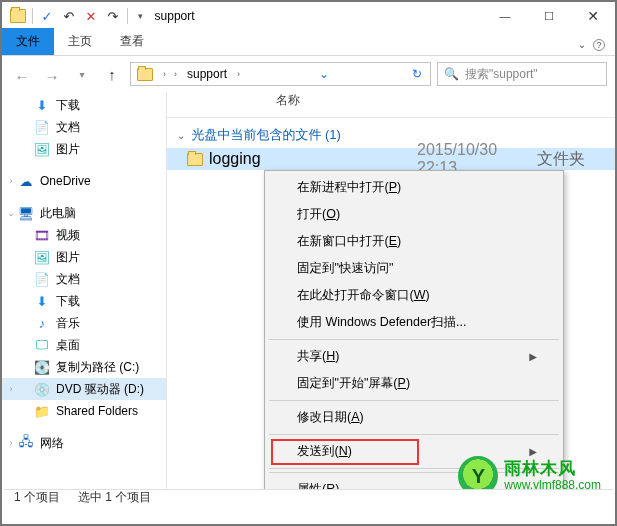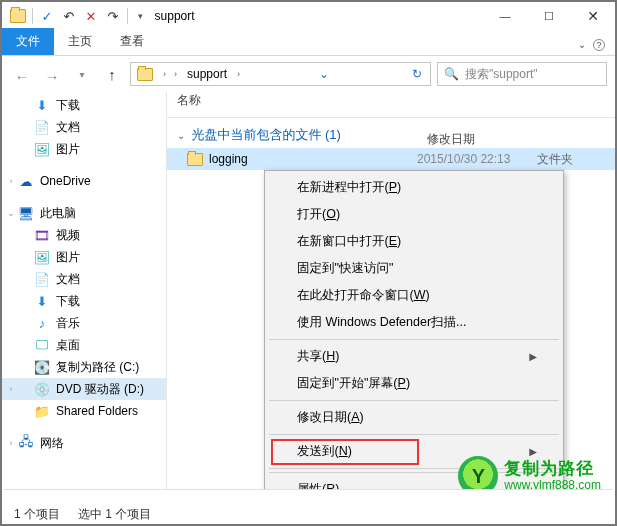--- a/index.html
+++ b/index.html
@@ -14,21 +14,21 @@
 .qa-sep { width: 1px; height: 16px; background: #ccc; }
 .qa-chev { color: #555; font-size: 9px; padding: 0 4px; }
 .titlebar .title-text { margin-left: 8px; font-size: 12px; color: #000; }
 .win-controls { margin-left: auto; display: flex; }
 .win-btn { width: 44px; height: 28px; display: flex; align-items: center; justify-content: center; font-size: 11px; color: #333; }
 .win-btn.close { font-size: 14px; }
 
 
 .ribbon { height: 26px; display: flex; align-items: flex-end; border-bottom: 1px solid #d9d9d9; }
 .ribbon-tab { padding: 5px 14px; font-size: 12px; color: #333; }
-.ribbon-tab.file { background: #1e88e5; color: #ffffff; }
+.ribbon-tab.file { background: #1e88e5; color: #000000; }
 .ribbon .expander { margin-left: auto; padding: 4px 10px; color: #555; font-size: 10px; }
 
 
 .addr-row { height: 36px; display: flex; align-items: center; gap: 6px; padding: 4px 8px; }
 .nav-arrow { width: 24px; height: 24px; display: flex; align-items: center; justify-content: center; font-size: 15px; color: #8a8a8a; border-radius: 2px; }
 .nav-arrow.active { color: #333; }
 .addr-box { flex: 1; height: 24px; border: 1px solid #c4c4c4; display: flex; align-items: center; font-size: 12px; }
 .addr-seg { padding: 0 6px; display: flex; align-items: center; gap: 4px; height: 100%; }
 .addr-chev { color: #555; font-size: 9px; padding: 0 4px; }
 .addr-icon { width: 16px; height: 13px; background: #ffe08a; border: 1px solid #c9a227; border-radius: 1px; position: relative; }
@@ -56,47 +56,47 @@
 .ico-music { color: #1e88e5; }
 .ico-desktop { color: #0ea5a5; }
 .ico-disk { color: #6b6b6b; }
 .ico-dvd { color: #6b6b6b; }
 .ico-shared { color: #3b7c57; }
 .ico-net { color: #0b61b8; }
 .nav-expander { color: #999; font-size: 9px; width: 10px; text-align: center; position: absolute; left: 4px; }
 
 
 .content { flex: 1; display: flex; flex-direction: column; }
-.col-headers { height: 26px; border-bottom: 1px solid #e6e6e6; display: flex; font-size: 12px; color: #444; }
+.col-headers { height: 26px; border-bottom: 1px solid #e6e6e6; display: flex; align-items: center; font-size: 12px; color: #444; flex-direction: column; }
 .col-headers .col { padding: 0 10px; }
 .col.name { width: 250px; }
 .col.date { width: 120px; margin-top: 39px; }
 .col.type { flex: 1; }
 
 .group-header { padding: 8px 8px 4px 10px; font-size: 13px; color: #0b61b8; display: flex; align-items: center; gap: 6px; }
 .group-caret { font-size: 10px; color: #666; }
 
-.file-row { display: flex; align-items: center; font-size: 12px; height: 22px; padding-left: 20px; color: #555; }
+.file-row { display: flex; align-items: center; font-size: 16px; height: 22px; padding-left: 20px; color: #555; }
 .file-row.selected { background: #cde8ff; }
 .file-row .fname { width: 230px; display: flex; align-items: center; gap: 6px; color: #000; }
 .file-row .fdate { width: 120px; color: #888; }
 .file-row .ftype { color: #666; }
 .folder-small { width: 16px; height: 13px; background: #ffe08a; border: 1px solid #c9a227; border-radius: 1px; position: relative; }
 .folder-small::before { content: ""; position: absolute; top: -3px; left: 0; width: 6px; height: 3px; background: #ffe08a; border: 1px solid #c9a227; border-bottom: none; }
 
 
 .context-menu { position: absolute; left: 262px; top: 168px; width: 300px; background: #f2f2f2; border: 1px solid #b0b0b0; box-shadow: 2px 2px 6px rgba(0,0,0,0.25); font-size: 12.5px; padding: 3px 2px; }
 .cm-item { padding: 5px 24px 5px 30px; display: flex; align-items: center; justify-content: space-between; color: #000; }
 .cm-item .u { text-decoration: underline; }
 .cm-item .arrow { font-size: 10px; color: #555; }
 .cm-sep { height: 1px; background: #d0d0d0; margin: 3px 2px; }
 .cm-highlight { position: absolute; border: 2px solid #e33; }
 
 
-.statusbar { position: absolute; bottom: 2px; left: 2px; right: 2px; height: 24px; border-top: 1px solid #e0e0e0; display: flex; align-items: flex-start; font-size: 12px; color: #333; padding: 16px 10px; gap: 18px; background: #fff; }
+.statusbar { position: absolute; bottom: 2px; left: 2px; right: 2px; height: 24px; border-top: 1px solid #e0e0e0; display: flex; align-items: flex-end; font-size: 12px; color: #333; padding: 16px 10px; gap: 18px; background: #fff; }
 
 
 .watermark { position: absolute; right: 14px; bottom: 28px; display: flex; align-items: center; gap: 6px; }
 .wm-badge { width: 40px; height: 40px; border-radius: 50%; background: radial-gradient(circle at 50% 45%, #8fe84a 0 55%, #2bb24c 56% 100%); display: flex; align-items: center; justify-content: center; color: #0d5c1f; font-weight: bold; font-size: 20px; border: 2px solid #2bb24c; }
 .wm-text { display: flex; flex-direction: column; line-height: 1.1; }
 .wm-cn { font-size: 17px; color: #0ea51a; font-weight: 600; letter-spacing: 1px; }
 .wm-url { font-size: 12px; color: #0ea51a; }
 </style>
 </head>
 <body>
@@ -287,21 +287,21 @@
       <span><span>属性(</span><span class="u">R</span><span>)</span></span>
     </div>
   <div class="cm-highlight" style="left:6px; top:268px; width:148px; height:26px;"></div>
 </div>
 
 <div class="watermark">
   <div class="wm-badge">
       <span>Y</span>
     </div>
   <div class="wm-text">
-    <span class="wm-cn">复制为路径</span>
+    <span class="wm-cn">雨林木风</span>
     <span class="wm-url">www.ylmf888.com</span>
   </div>
 </div>
 
 <div class="statusbar">
   <span>1 个项目</span>
   <span>选中 1 个项目</span>
 </div>
 
 </body></html>

